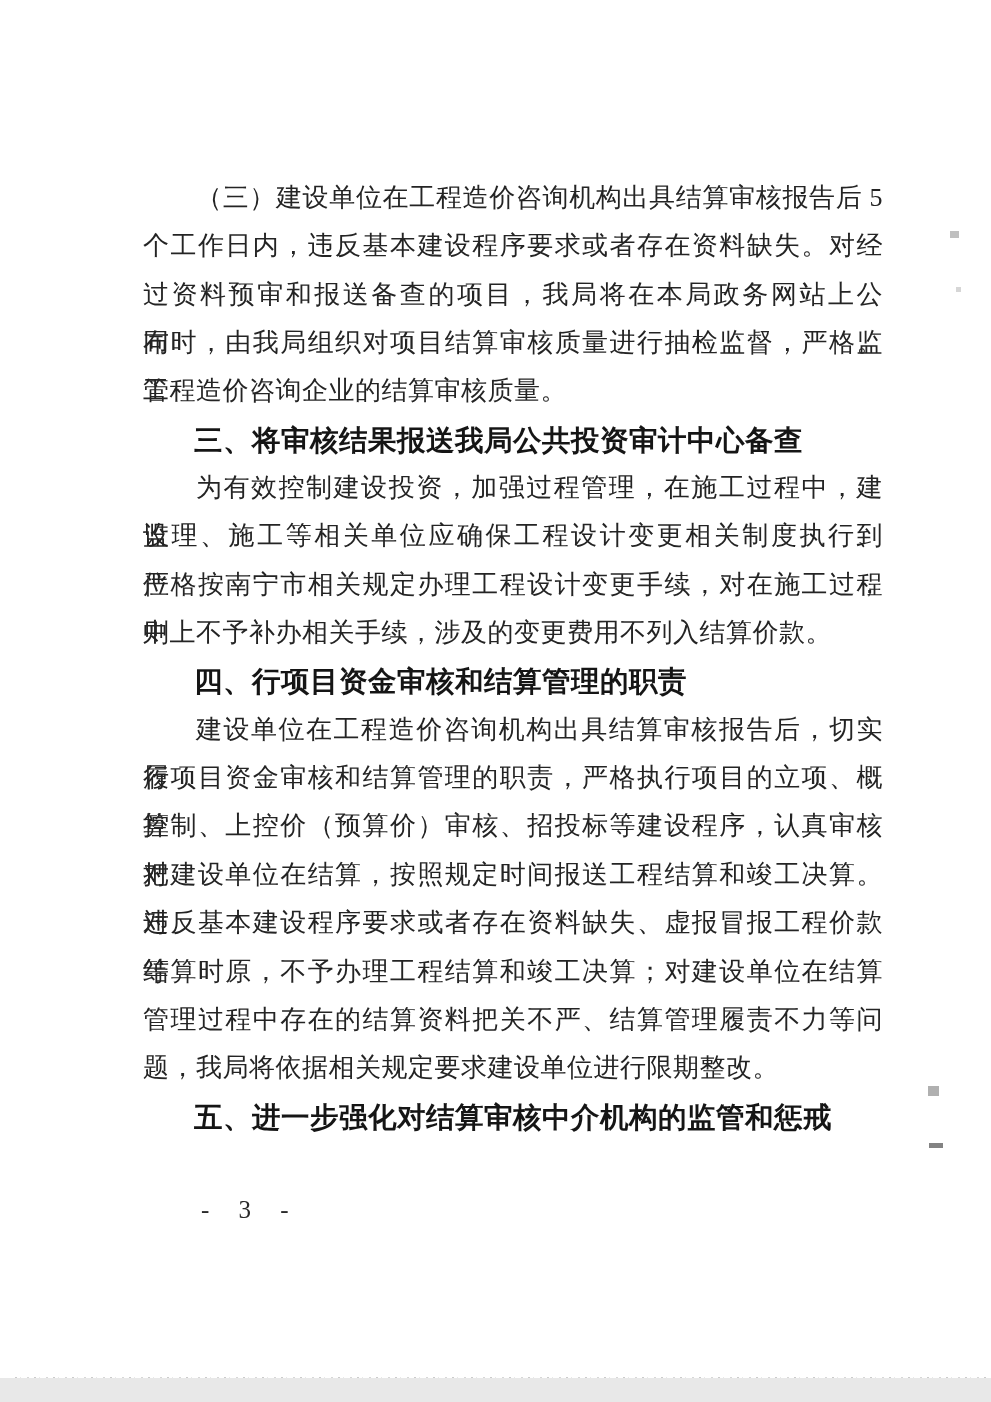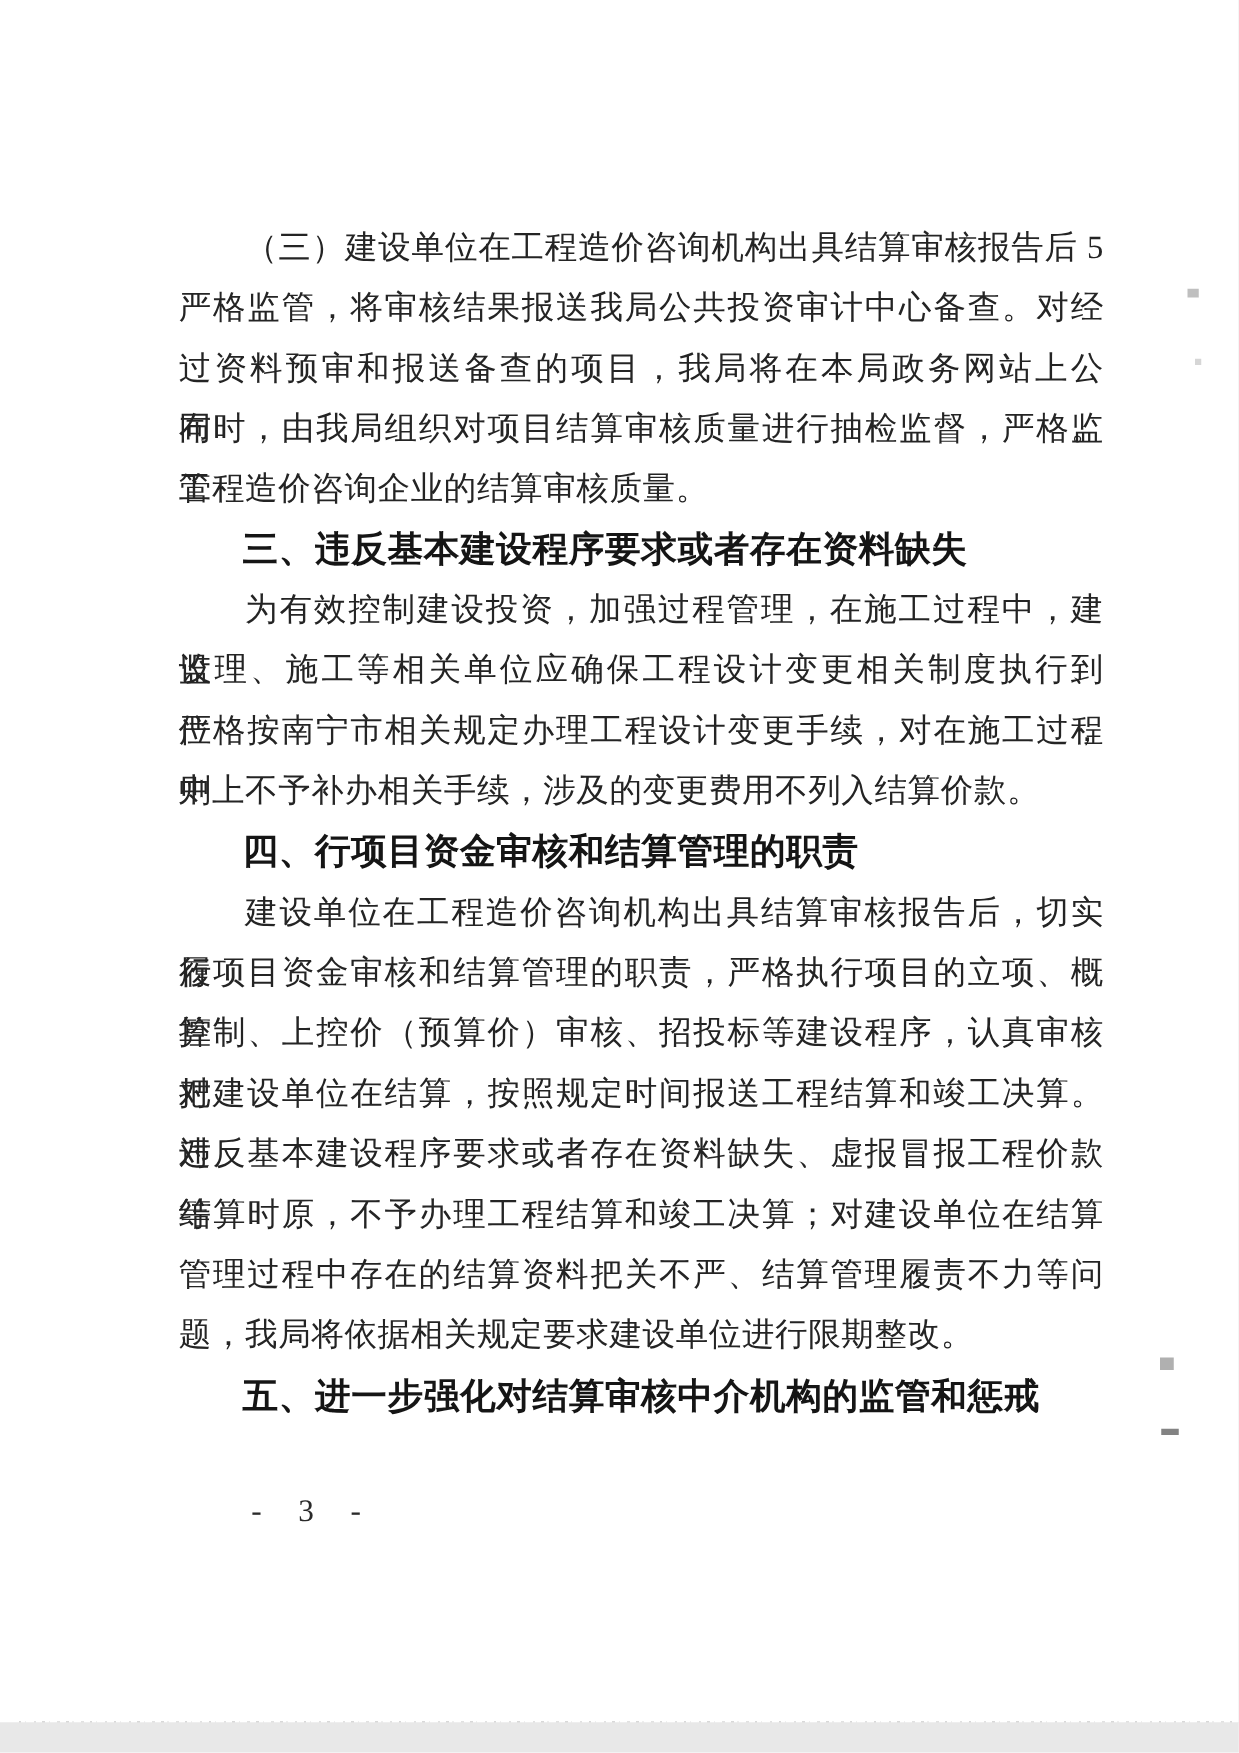--- a/index.html
+++ b/index.html
@@ -77,26 +77,26 @@
       rgba(110,110,110,.55) 12px 14px, transparent 14px 19px);
   }
 </style>
 </head>
 <body>
 
 <div class="page">
   <div class="content" id="content">
       <div class="para">
         <div class="line first fill">（三）建设单位在工程造价咨询机构出具结算审核报告后 5</div>
-        <div class="line fill">严格监管，将审核结果报送我局公共投资审计中心备查。对经</div>
+        <div class="line fill">个工作日内，违反基本建设程序要求或者存在资料缺失。对经</div>
         <div class="line fill">过资料预审和报送备查的项目，我局将在本局政务网站上公布。</div>
         <div class="line fill">同时，由我局组织对项目结算审核质量进行抽检监督，严格监管</div>
         <div class="line">工程造价咨询企业的结算审核质量。</div>
       </div>
-      <div class="heading">三、违反基本建设程序要求或者存在资料缺失</div>
+      <div class="heading">三、将审核结果报送我局公共投资审计中心备查</div>
       <div class="para">
         <div class="line first fill">为有效控制建设投资，加强过程管理，在施工过程中，建设、</div>
         <div class="line fill">监理、施工等相关单位应确保工程设计变更相关制度执行到位，</div>
         <div class="line fill">严格按南宁市相关规定办理工程设计变更手续，对在施工过程中</div>
         <div class="line">则上不予补办相关手续，涉及的变更费用不列入结算价款。</div>
       </div>
       <div class="heading">四、行项目资金审核和结算管理的职责</div>
       <div class="para">
         <div class="line first fill">建设单位在工程造价咨询机构出具结算审核报告后，切实履</div>
         <div class="line fill">行项目资金审核和结算管理的职责，严格执行项目的立项、概算</div>

